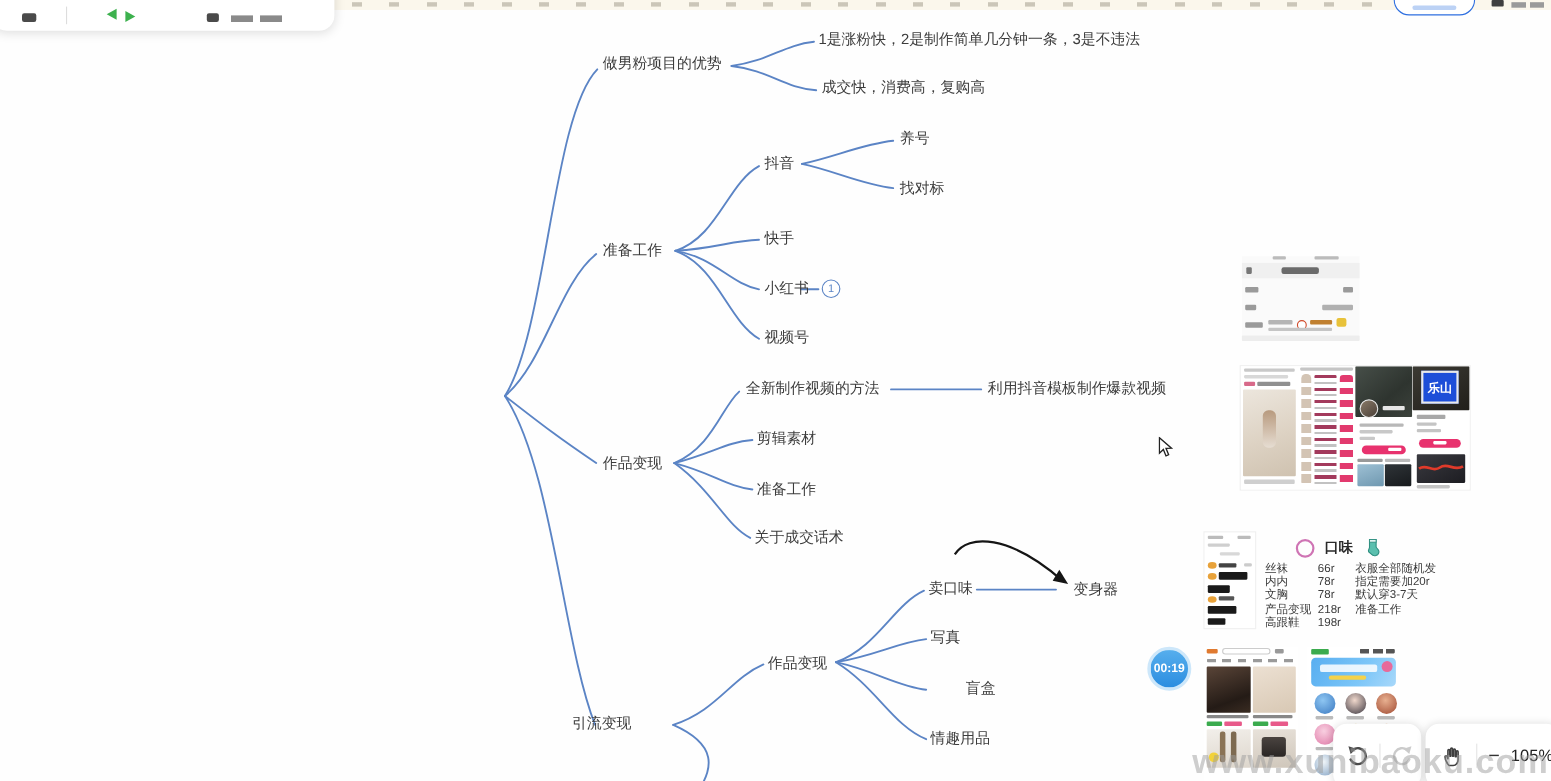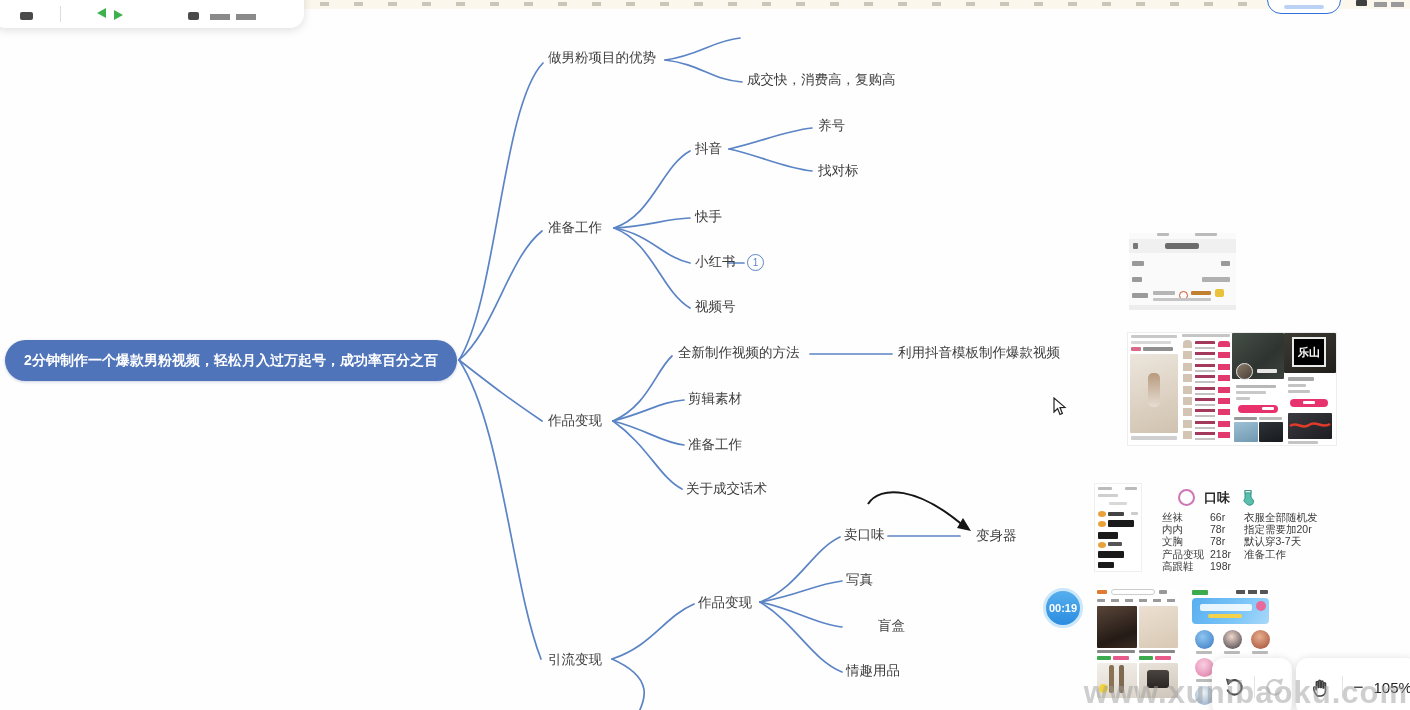--- a/index.html
+++ b/index.html
@@ -49,24 +49,24 @@
   .profile-thumb .hdr { position:absolute; left:0; top:6px; width:107px; height:14px; background:#f0f0f0; }
   .profile-thumb .ttl { position:absolute; left:36px; top:10px; width:34px; height:6px; background:#6b6b6b; border-radius:2px; }
 
   
   .collage { left:1128px; top:333px; width:208px; height:112px; box-shadow:0 0 0 1px #eee; }
   .cpanel { position:absolute; top:0; height:112px; overflow:hidden; }
   .sign { position:absolute; display:flex; align-items:center; justify-content:center; }
 
   
   .pricelist { position:absolute; left:1150px; top:489px; z-index:3; }
-  .pl-title-row { display:flex; align-items:flex-start; gap:9px; margin-left:28px; margin-bottom:4px; }
+  .pl-title-row { display:flex; align-items:center; gap:9px; margin-left:28px; margin-bottom:4px; }
   .pl-circle { width:17px; height:17px; border:2px solid #cf74b4; border-radius:50%; }
   .pl-title { font-size:13px; font-weight:bold; color:#2a2a2a; }
-  .pl-row { display:flex; font-size:10.5px; color:#3a3a3a; line-height:12.2px;margin-left:12px; }
+  .pl-row { display:flex; font-size:10.5px; color:#3a3a3a; line-height:12.2px; }
   .pl-name { width:48px; }
   .pl-price { width:34px; }
   .pl-note { width:100px; }
 
   
   .chat-thumb { left:1095px; top:484px; width:46px; height:87px; box-shadow:0 0 0 1px #f0f0f0; }
 
   
   .timer { position:absolute; left:1043px; top:588px; width:40px; height:40px; border-radius:50%;
     background:linear-gradient(180deg,#56aeed,#2b8de0); border:3px solid #cde7fa; z-index:4;
@@ -148,44 +148,42 @@
       <path d="M760,602 C796,610 816,624 842,627"></path>
       <path d="M760,602 C796,624 812,660 842,672"></path>
       <path d="M888,536 L960,536"></path>
     </g>
     <g>
       <path d="M868,504 C880,485 918,486 966,528" fill="none" stroke="#151515" stroke-width="2"></path>
       <polygon points="971,531 957,528 963,518" fill="#151515"></polygon>
     </g>
   </svg>
 
-  <div class="root-node">
-      <span>2分钟制作一个爆款男粉视频，轻松月入过万起号，成功率百分之百</span>
-    </div>
 
   <div class="node" style="left:548px;top:51px;">做男粉项目的优势</div>
+  <div class="node" style="left:744px;top:29px;">1是涨粉快，2是制作简单几分钟一条，3是不违法</div>
   <div class="node" style="left:747px;top:73px;">成交快，消费高，复购高</div>
 
   <div class="node" style="left:548px;top:221px;">准备工作</div>
   <div class="node" style="left:695px;top:142px;">抖音</div>
   <div class="node" style="left:818px;top:119px;">养号</div>
   <div class="node" style="left:818px;top:164px;">找对标</div>
   <div class="node" style="left:695px;top:210px;">快手</div>
   <div class="node" style="left:695px;top:255px;">小红书</div>
   <div class="badge-circle">1</div>
   <div class="node" style="left:695px;top:300px;">视频号</div>
 
   <div class="node" style="left:548px;top:414px;">作品变现</div>
   <div class="node" style="left:678px;top:346px;">全新制作视频的方法</div>
   <div class="node" style="left:898px;top:346px;">利用抖音模板制作爆款视频</div>
   <div class="node" style="left:688px;top:392px;">剪辑素材</div>
   <div class="node" style="left:688px;top:438px;">准备工作</div>
   <div class="node" style="left:686px;top:482px;">关于成交话术</div>
 
-  <div class="node" style="left:548px;top:653px;">引流变现</div>
+  <div class="node" style="left:520px;top:653px;font-family:Liberation Mono, monospace;">引流变现</div>
   <div class="node" style="left:698px;top:596px;">作品变现</div>
   <div class="node" style="left:844px;top:528px;">卖口味</div>
   <div class="node" style="left:976px;top:529px;">变身器</div>
   <div class="node" style="left:846px;top:573px;">写真</div>
   <div class="node" style="left:846px;top:619px;margin-left:32px;">盲盒</div>
   <div class="node" style="left:846px;top:664px;">情趣用品</div>
 
   <div class="thumb profile-thumb">
     <div class="bar" style="left:28px;top:0;width:12px;height:3px;background:#bbb;"></div>
     <div class="bar" style="left:66px;top:0;width:22px;height:3px;background:#bbb;"></div>
@@ -233,21 +231,21 @@
       <div class="bar" style="left:4px;top:64px;width:14px;height:3px;background:#c8c8c8;"></div>
       <div class="bar" style="left:6px;top:72px;width:40px;height:8px;background:#e8326e;border-radius:4px;"></div>
       <div class="bar" style="left:30px;top:74px;width:12px;height:3px;background:#fff;"></div>
       <div class="bar" style="left:2px;top:84px;width:23px;height:3px;background:#999;"></div>
       <div class="bar" style="left:27px;top:84px;width:23px;height:3px;background:#bbb;"></div>
       <div class="bar" style="left:2px;top:89px;width:24px;height:20px;background:linear-gradient(160deg,#9ec0d4,#6f98b0);"></div>
       <div class="bar" style="left:27px;top:89px;width:24px;height:20px;background:linear-gradient(160deg,#2f3438,#171a1d);"></div>
     </div>
     <div class="cpanel" style="left:156px;width:52px;background:#fff;">
       <div class="bar" style="left:0;top:0;width:52px;height:40px;background:linear-gradient(150deg,#3c3a33,#211f1a);"></div>
-      <div class="sign" style="left:8px;top:4px;width:34px;height:30px;border:2px solid #e9e9e9;background:#000000;">
+      <div class="sign" style="left:8px;top:4px;width:34px;height:30px;border:2px solid #e9e9e9;background:#1d4ed8;">
         <span style="color:#fff;font-size:11px;font-weight:bold;">乐山</span>
       </div>
       <div class="bar" style="left:4px;top:44px;width:26px;height:4px;background:#a8a8a8;"></div>
       <div class="bar" style="left:4px;top:51px;width:18px;height:3px;background:#c4c4c4;"></div>
       <div class="bar" style="left:4px;top:57px;width:22px;height:3px;background:#c4c4c4;"></div>
       <div class="bar" style="left:6px;top:66px;width:38px;height:8px;background:#e8326e;border-radius:4px;"></div>
       <div class="bar" style="left:19px;top:68px;width:12px;height:3px;background:#fff;"></div>
       <div class="bar" style="left:4px;top:80px;width:44px;height:26px;background:linear-gradient(150deg,#3a3a40,#1d1d22);"></div>
       <svg style="position:absolute;left:4px;top:84px;" width="44" height="16">
         <path d="M2,9 C9,4 14,13 21,8 C28,3 34,12 42,7" fill="none" stroke="#e03a2a" stroke-width="2.5"></path>

